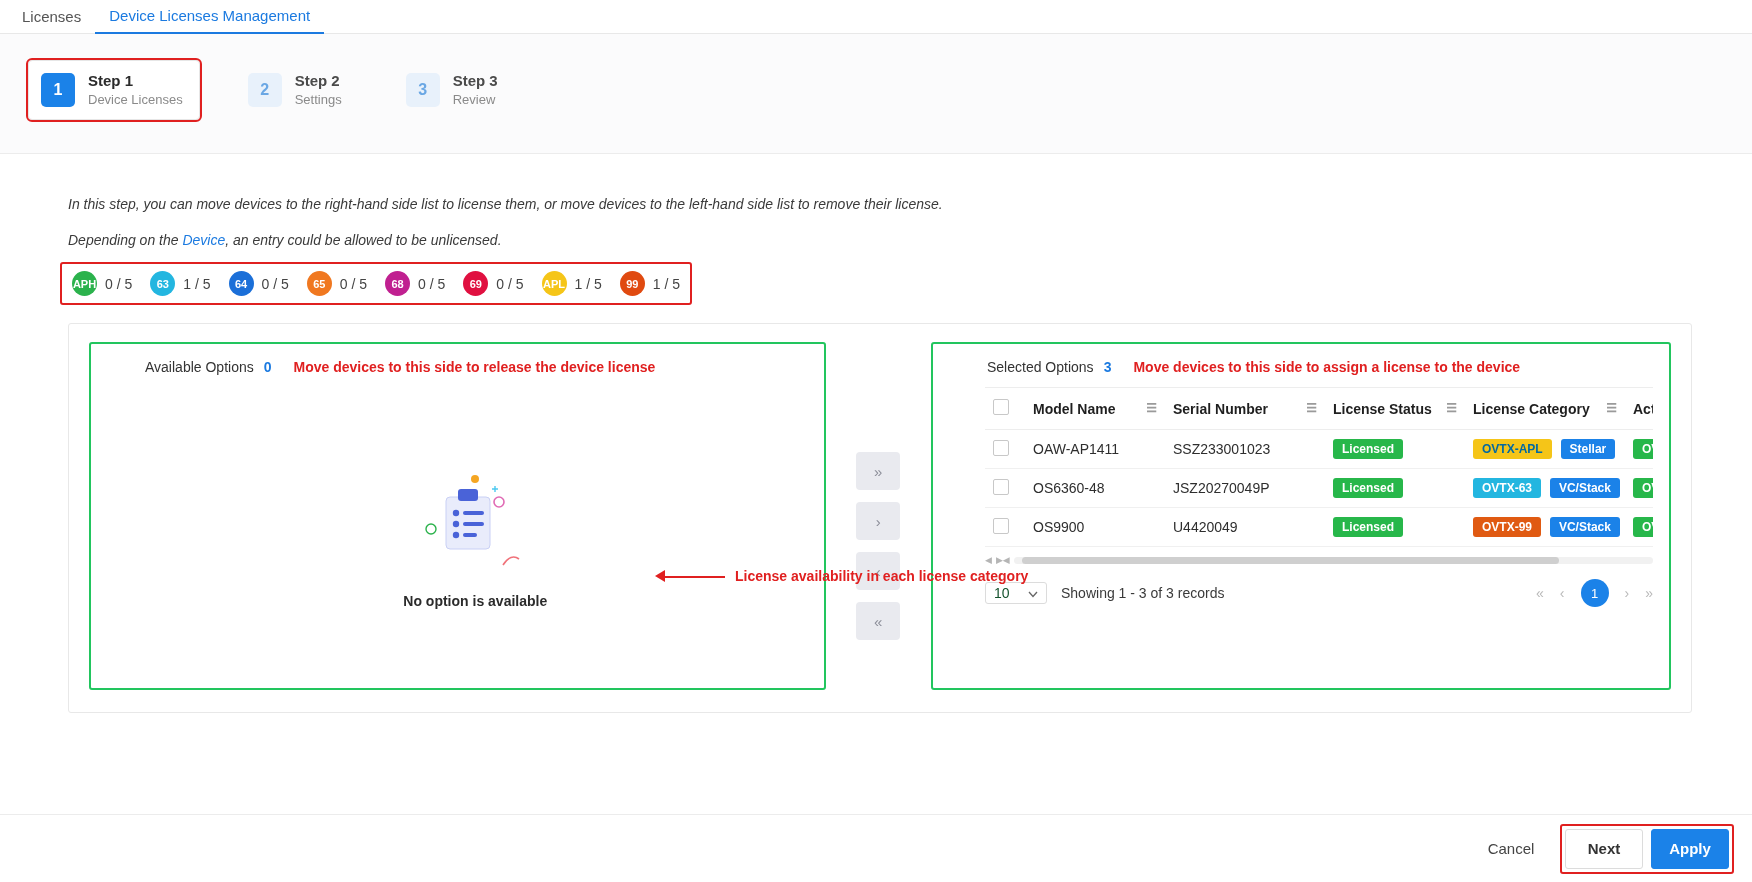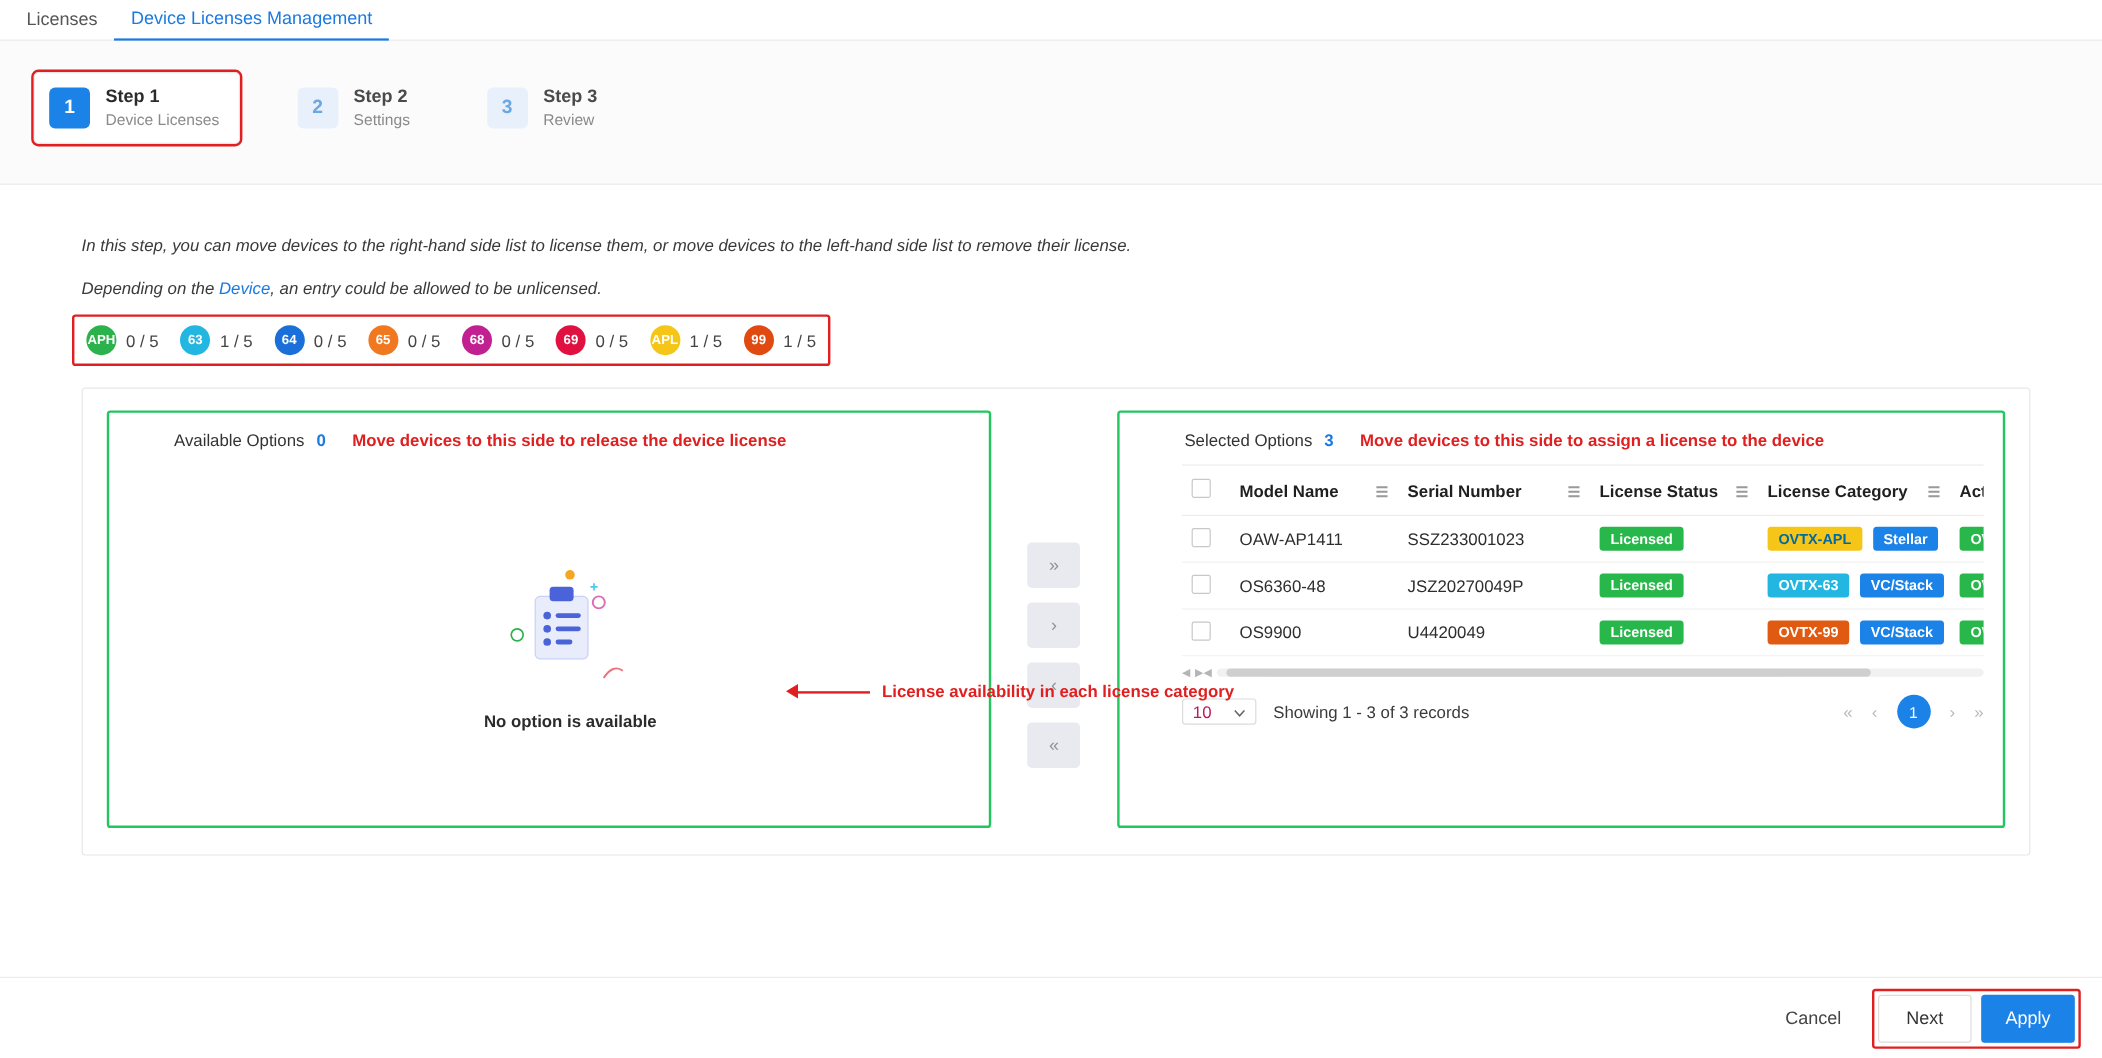--- a/index.html
+++ b/index.html
@@ -211,21 +211,21 @@
     padding: 11px 8px; font-weight: bold;
     border-bottom: 1px solid #ededed;
     white-space: nowrap;
   }
   table.dev td {
     font-size: 14px; color: #2e2e2e;
     padding: 9px 8px;
     border-bottom: 1px solid #f0f0f0;
     white-space: nowrap;
   }
-  .th-inner { display: flex; align-items: flex-end; justify-content: space-between; gap: 6px; }
+  .th-inner { display: flex; align-items: flex-start; justify-content: space-between; gap: 6px; }
   .filter-ico { color: #9a9a9a; font-size: 12px; }
   .cb {
     width: 16px; height: 16px;
     border: 1px solid #c8c8c8; border-radius: 2px;
     display: inline-block; background: #fff; cursor: pointer;
   }
   .badge {
     display: inline-block; padding: 3px 9px; border-radius: 3px;
     color: #fff; font-size: 12px; font-weight: bold; margin-right: 5px;
   }
@@ -249,21 +249,21 @@
     background: #cfcfcf; border-radius: 4px;
   }
 
   .tbl-foot {
     display: flex; align-items: center; gap: 14px;
     padding: 14px 16px 10px 16px;
   }
   .pagesize {
     width: 62px; height: 22px; border: 1px solid #dcdcdc; border-radius: 3px;
     display: flex; align-items: center; justify-content: space-between;
-    padding: 0 8px; font-size: 14px; color: #be185d; cursor: pointer;
+    padding: 0 8px; font-size: 14px; color: #14532d; cursor: pointer;
   }
   .showing { font-size: 14px; color: #3a3a3a; }
   .pager { margin-left: auto; display: flex; align-items: center; gap: 16px; color: #b9b9b9; font-size: 14px; }
   .pager .pg {
     width: 28px; height: 28px; border-radius: 50%;
     background: #1b82e8; color: #fff;
     display: flex; align-items: center; justify-content: center;
     font-size: 13px;
   }
 
@@ -281,21 +281,21 @@
     height: 40px; min-width: 78px;
     border-radius: 3px; font-size: 15px;
     display: flex; align-items: center; justify-content: center;
     cursor: pointer;
   }
   .btn-cancel { background: #fff; color: #444; border: 1px solid #fff; margin-right: 10px; }
   .btn-next { background: #fff; color: #333; border: 1px solid #dcdcdc; }
   .btn-apply { background: #1b82e8; color: #fff; border: 1px solid #1b82e8; }
   .footer-outline {
     border: 2px solid #e02020; border-radius: 3px;
-    padding: 3px; display: flex; gap: 8px; align-items: center;
+    padding: 3px; display: flex; gap: 8px; align-items: center; font-weight: bold;
   }
 
   .empty-illus { position: relative; width: 110px; height: 100px; }
 </style>
 </head>
 <body>
 
 <div class="tabbar">
   <div class="tab">Licenses</div>
   <div class="tab active">Device Licenses Management</div>

